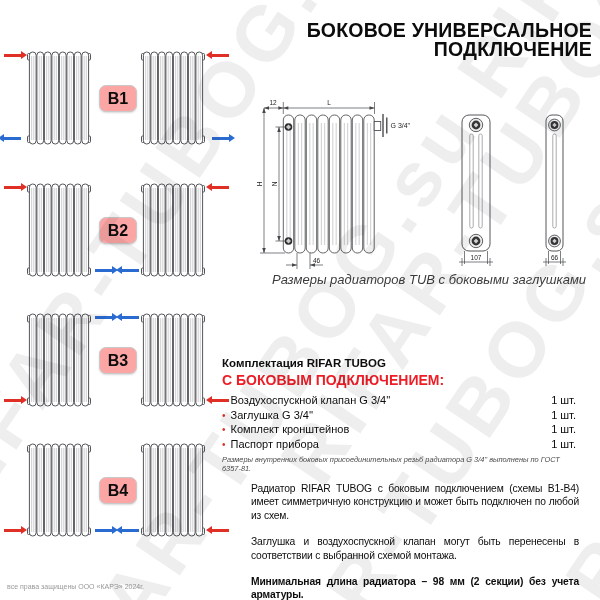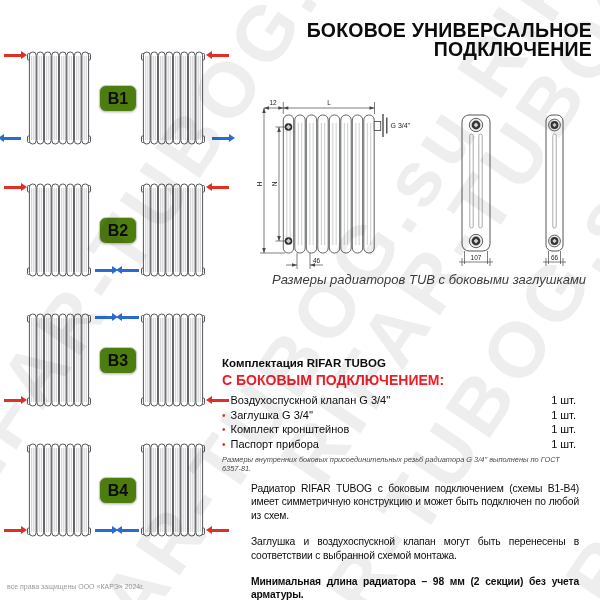--- a/index.html
+++ b/index.html
@@ -24,21 +24,21 @@
     position:absolute;top:21px;right:8px;z-index:2;text-align:right;
     font-size:19.5px;font-weight:bold;line-height:18.5px;letter-spacing:.2px;color:#0c0c0c;
   }
   
   .scheme{position:absolute;left:0;width:240px;height:100px;z-index:2;}
   .rad{position:absolute;top:0;width:64px;height:100px;}
   .rad-left{left:27px;}
   .rad-right{left:141px;}
   .scheme-label{
     position:absolute;left:99px;top:37px;width:36px;height:25px;
-    background:#4d7c0f;border:1px solid #c9c9c9;border-radius:7px;
+    background:#fca5a5;border:1px solid #c9c9c9;border-radius:7px;
     box-shadow:0 1px 2px rgba(0,0,0,.15);
     display:flex;align-items:center;justify-content:center;
     font-size:16px;font-weight:bold;color:#0c0c0c;
   }
   [data-tubes] rect{fill:#fff;stroke:#54565a;stroke-width:1;}
   [data-tubes] line{stroke:#a3a5a8;stroke-width:.55;}
   .stub{fill:#fff;stroke:#54565a;stroke-width:1;}
   
   .arrow{position:absolute;width:17px;height:2.6px;background:currentColor;}
   .arrow.supply{color:var(--supply);}

